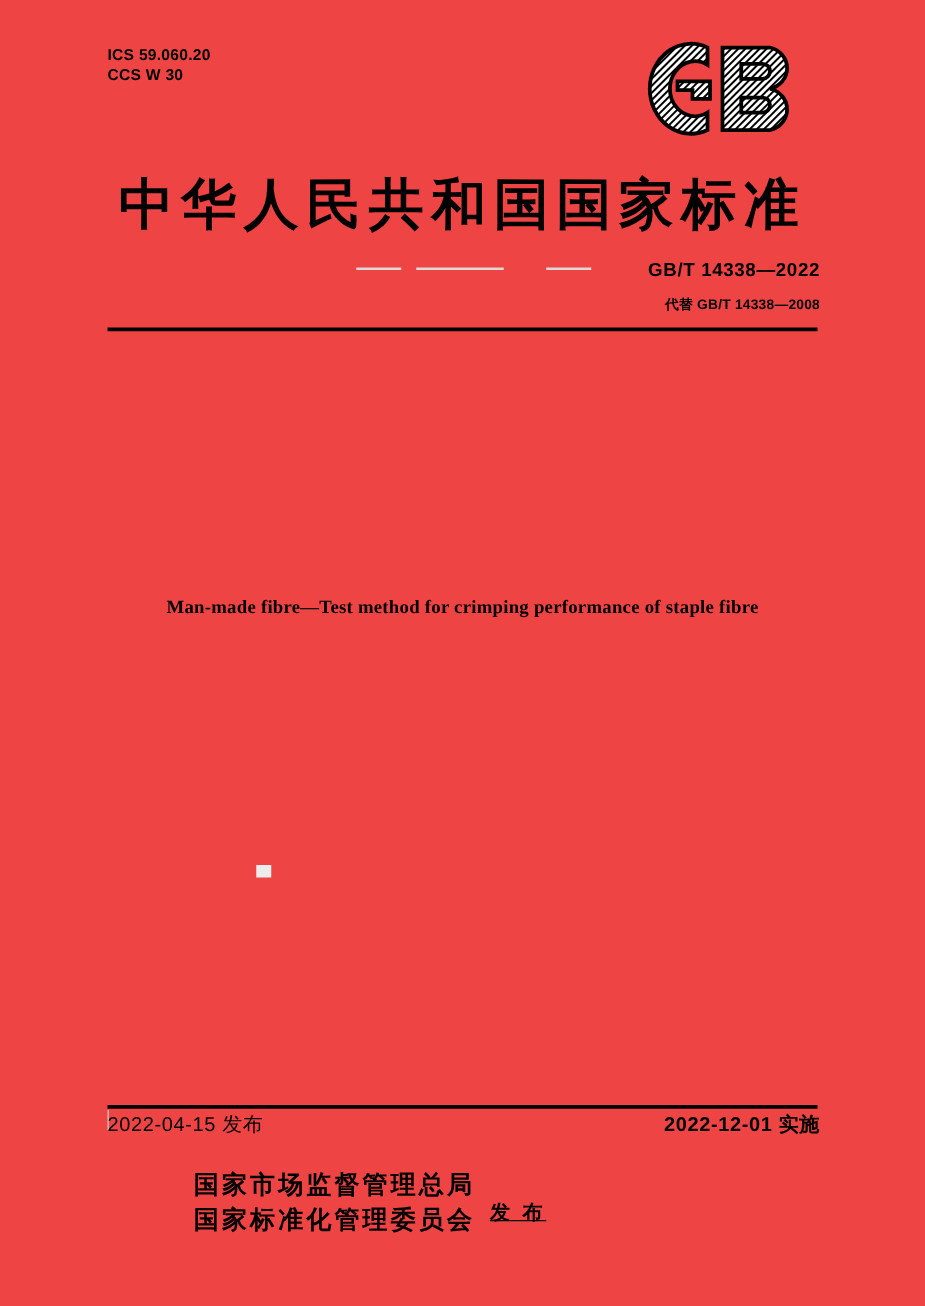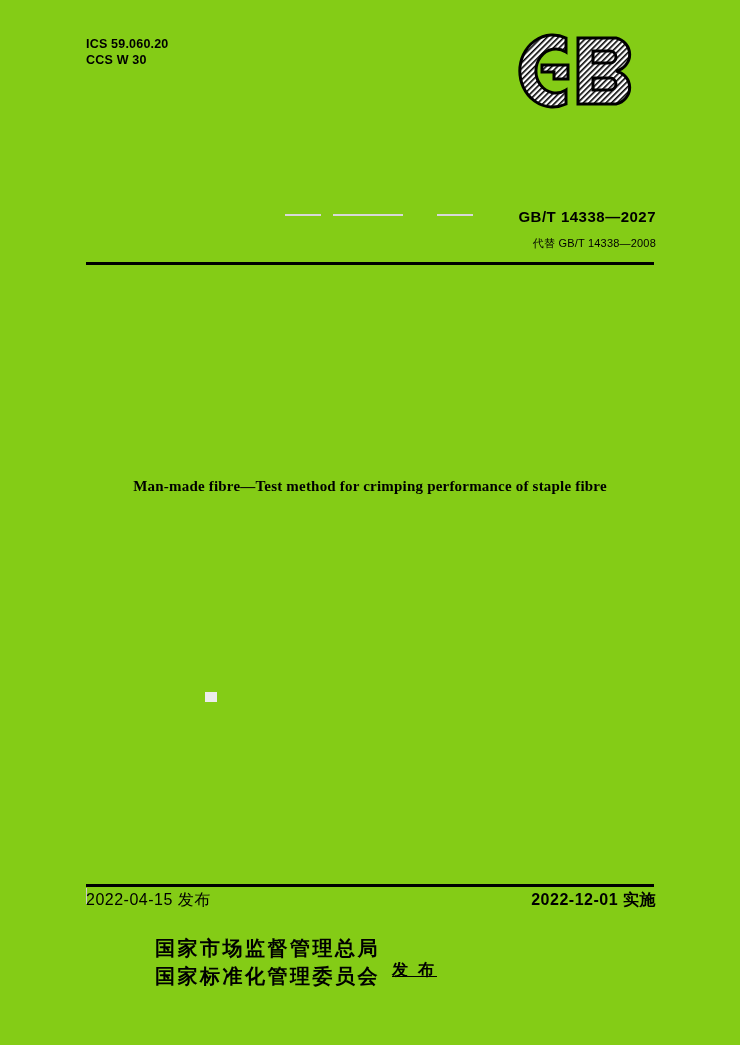--- a/index.html
+++ b/index.html
@@ -13,21 +13,21 @@
     font-family: "Liberation Serif", serif;
     color: #000000;
     position: relative;
     overflow: hidden;
   }
   .page {
     position: absolute;
     left: 0; top: 0;
     width: 740px;
     height: 1045px;
-    background: #84cc16;
+    background: #ef4444;
   }
 
   
   .ics-block {
     position: absolute;
     left: 86px;
     top: 36px;
     font-family: "Liberation Sans", sans-serif;
     font-weight: bold;
     font-size: 12.5px;
@@ -70,21 +70,21 @@
     font-size: 15px;
     letter-spacing: 0.5px;
     white-space: nowrap;
   }
   .std-replace {
     position: absolute;
     right: 84px;
     top: 236px;
     text-align: left;
     font-family: "Liberation Sans", sans-serif;
-    font-weight: normal;
+    font-weight: bold;
     font-size: 11px;
     letter-spacing: 0.2px;
     white-space: nowrap;
   }
 
   
   .rule-top {
     position: absolute;
     left: 86px;
     top: 262px;
@@ -211,22 +211,23 @@
       </defs>
 
       <path d="M60 6 A33 36 0 1 0 60 72 L60 58 A20 22 0 1 1 60 20 Z M36 33 L62 33 L62 47 L48 47 L48 40 L36 40 Z" fill="url(#hatch)" stroke="#000000" stroke-width="3"></path>
 
       <path d="M72 6 L110 6 A18 17 0 0 1 110 39 A18 17 0 0 1 110 72 L72 72 Z
                M87 19 L104 19 A5 5 0 0 1 104 31 L87 31 Z
                M87 46 L104 46 A5 5 0 0 1 104 58 L87 58 Z" fill="url(#hatch)" stroke="#000000" stroke-width="3"></path>
     </svg>
   </div>
 
-
-  <div class="std-no">GB/T 14338—2027</div>
+  <div class="national-title">中华人民共和国国家标准</div>
+
+  <div class="std-no">GB/T 14338—2022</div>
   <div class="std-replace">代替 GB/T 14338—2008</div>
 
   <div class="rule-top"></div>
 
   <div class="artifact" style="left:285px; top:214px; width:36px;"></div>
   <div class="artifact" style="left:333px; top:214px; width:70px;"></div>
   <div class="artifact" style="left:437px; top:214px; width:36px;"></div>
   <div class="artifact" style="left:205px; top:692px; width:12px; height:10px; background:#ececec;"></div>
   <div class="artifact" style="left:86px; top:888px; width:1px; height:16px; background:#cccccc;"></div>
 

